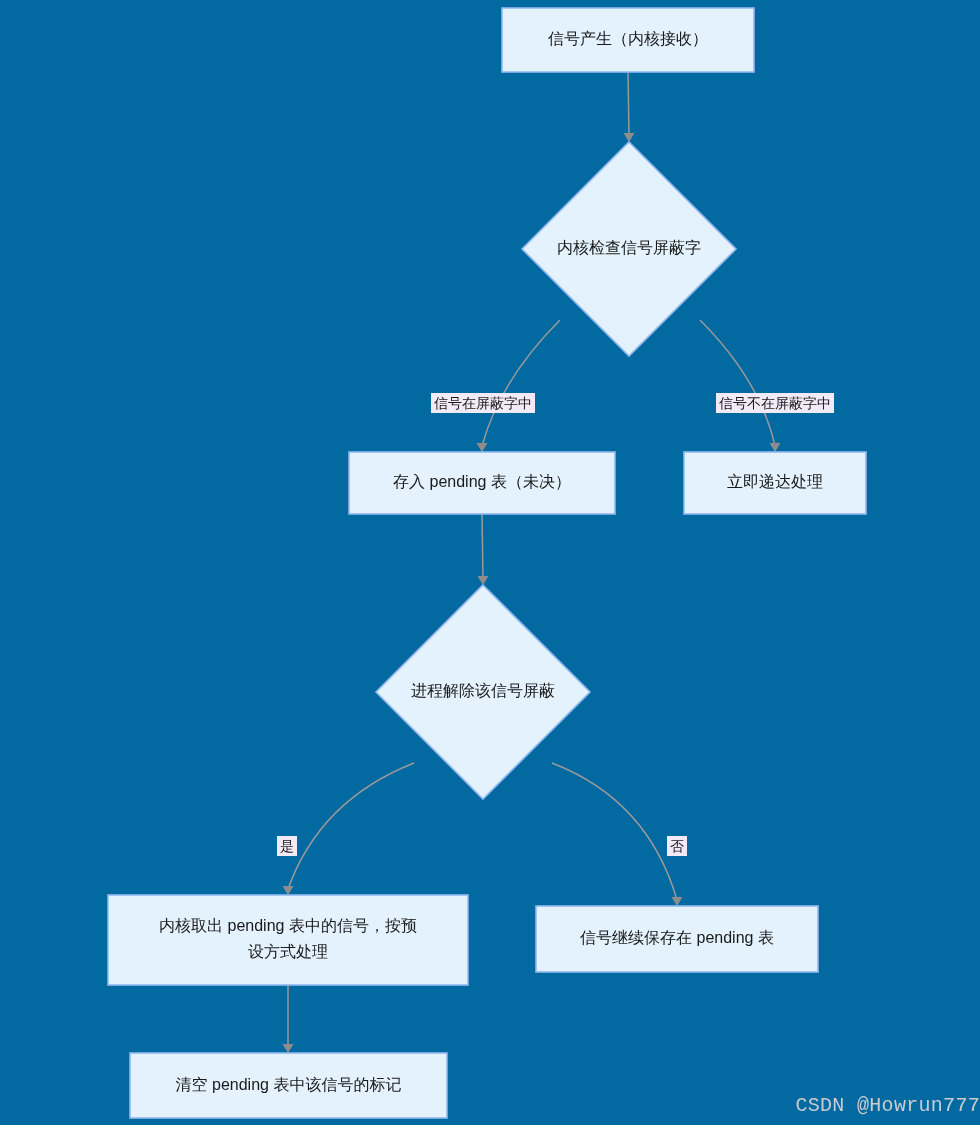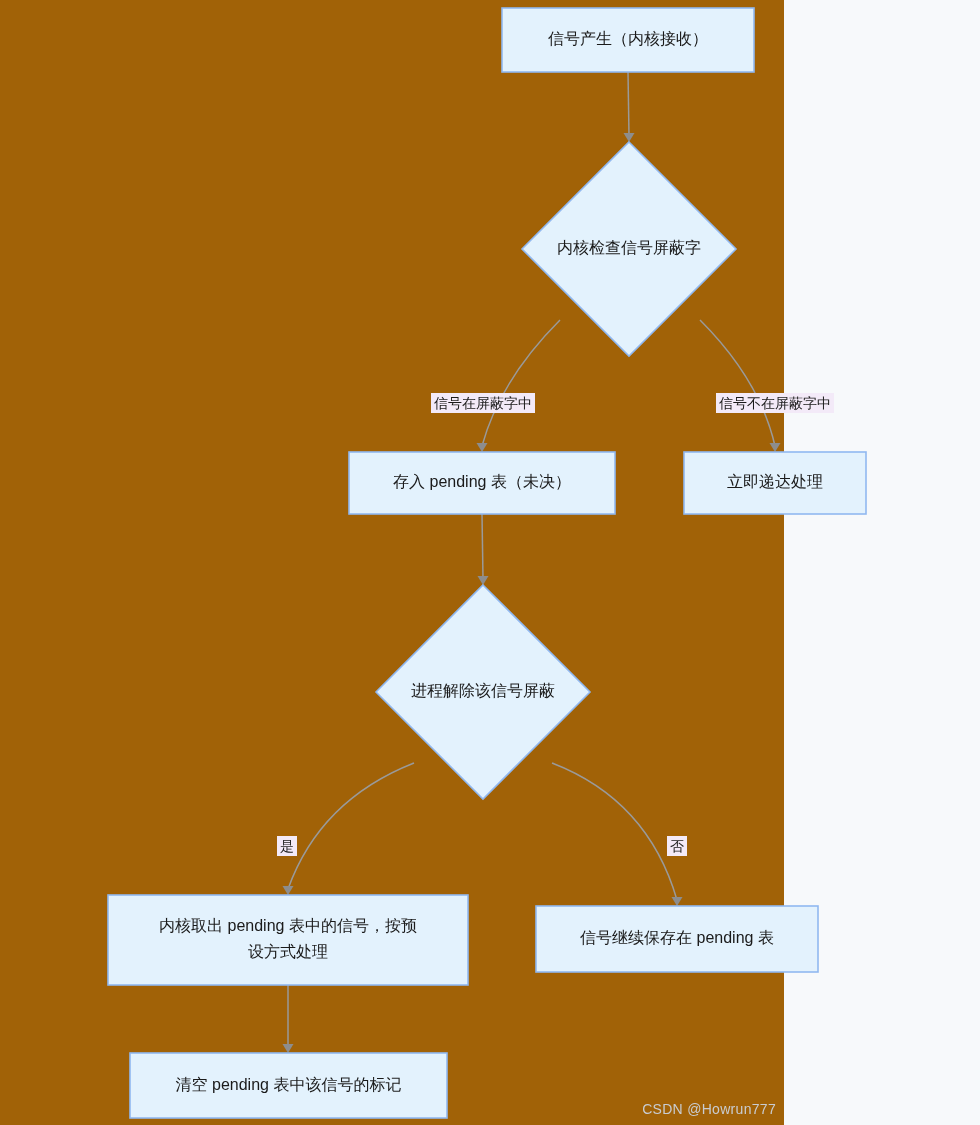--- a/index.html
+++ b/index.html
@@ -8,23 +8,23 @@
     background: #f7f9fb;
   }
   body {
     width: 980px;
     height: 1125px;
     overflow: hidden;
     font-family: "Liberation Sans", "DejaVu Sans", sans-serif;
   }
   #flow-root {
     position: relative;
-    width: 784px;
+    width: 980px;
     height: 1125px;
-    background: #a16207;
+    background: #0369a1;
   }
   svg.flow-canvas {
     position: absolute;
     left: 0;
     top: 0;
     width: 980px;
     height: 1125px;
     display: block;
   }
   .node-shape {
@@ -53,24 +53,24 @@
   }
   .edge-label-text {
     font-family: "Liberation Sans", "DejaVu Sans", sans-serif;
     font-size: 14px;
     fill: #1a1a1a;
     text-anchor: middle;
     dominant-baseline: middle;
   }
   .watermark {
     position: absolute;
-    right: 8px;
+    right: 0;
     bottom: 8px;
-    font-family: Liberation Sans, sans-serif;
-    font-size: 14px;
+    font-family: Liberation Mono, monospace;
+    font-size: 20px;
     color: #c9ccd1;
     letter-spacing: 0.3px;
     user-select: none;
   }
 </style>
 </head>
 <body>
 
 <div id="flow-root">
   <svg class="flow-canvas" viewBox="0 0 980 1125" xmlns="http://www.w3.org/2000/svg">

